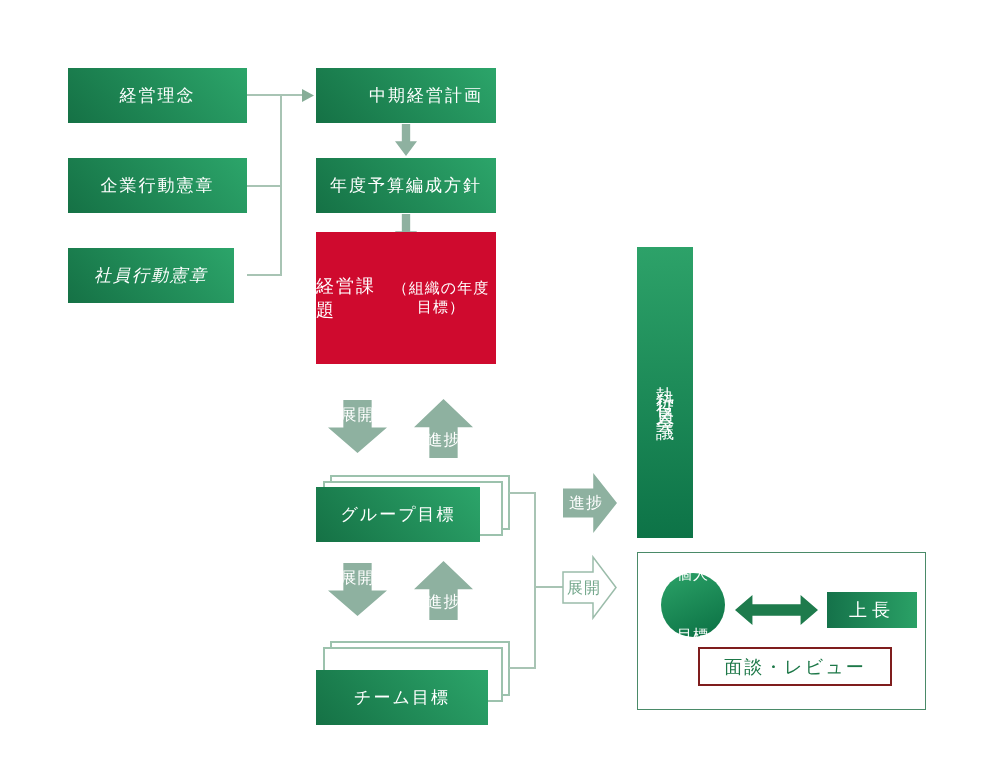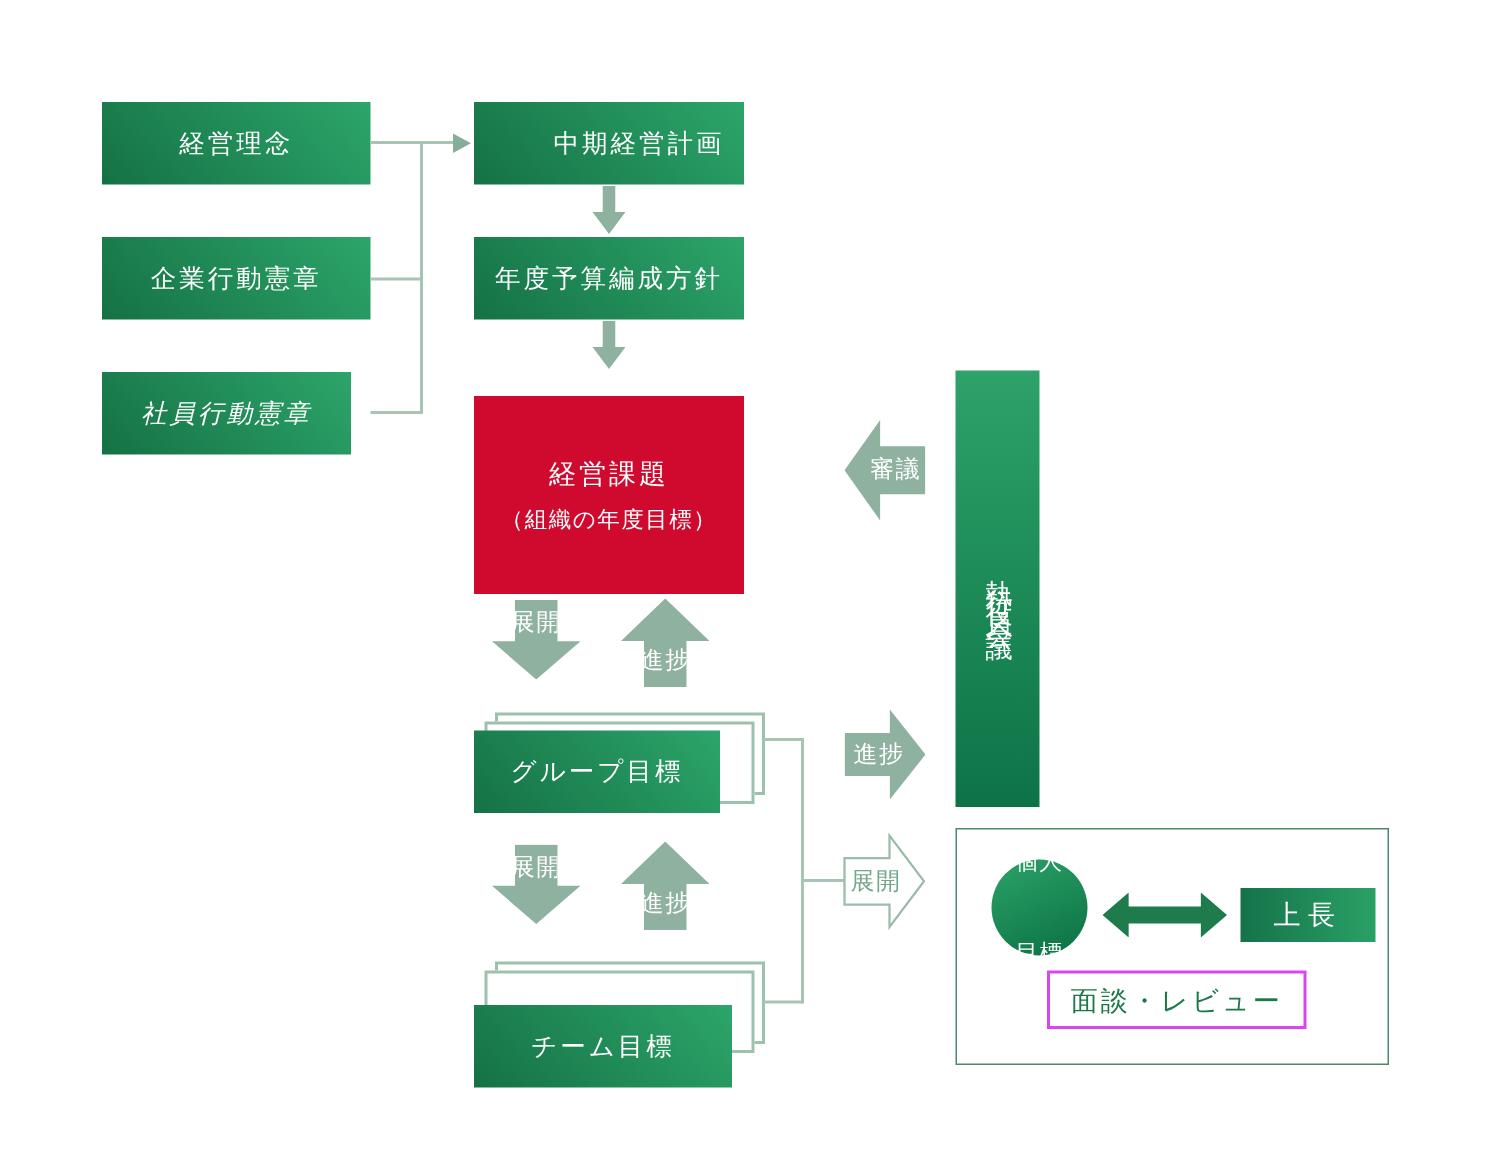--- a/index.html
+++ b/index.html
@@ -10,22 +10,22 @@
   .gbox{position:absolute;display:flex;align-items:center;justify-content:center;
         background:linear-gradient(48deg,#157145 0%,#2ca56a 100%);
         color:#fff;font-size:17px;letter-spacing:2px;box-sizing:border-box;}
   #b-philosophy{left:68px;top:68px;width:179px;height:55px;}
   #b-corporate{left:68px;top:158px;width:179px;height:55px;}
   #b-employee{left:68px;top:248px;width:166px;height:55px;font-style:italic;}
   #b-midterm{left:316px;top:68px;width:180px;height:55px;padding-left:40px;}
   #b-budget{left:316px;top:158px;width:180px;height:55px;}
 
   
-  #b-issue{position:absolute;left:316px;top:264px;width:180px;height:132px;background:#cf0a2e;
-           color:#fff;display:flex;flex-direction:column;align-items:center;justify-content:center;
+  #b-issue{position:absolute;left:316px;top:232px;width:180px;height:132px;background:#cf0a2e;
+           color:#fff;display:flex;flex-direction:row;align-items:center;justify-content:center;
            gap:9px;letter-spacing:2px;}
   .issue-title{font-size:18px;}
   .issue-sub{font-size:15px;letter-spacing:1px;text-align:center;}
 
   
   .line{position:absolute;background:#a8c4b4;}
   #l-h1{left:247px;top:94px;width:57px;height:2px;}
   #l-v1{left:280px;top:94px;width:2px;height:182px;}
   #l-h2{left:247px;top:185px;width:34px;height:2px;}
   #l-h3{left:247px;top:274px;width:34px;height:2px;}
@@ -84,22 +84,22 @@
   #panel{position:absolute;left:637px;top:552px;width:289px;height:158px;background:#fff;
          border:1px solid #4a8a68;box-sizing:border-box;}
   #circle{position:absolute;left:661px;top:573px;width:64px;height:64px;border-radius:50%;
           background:linear-gradient(155deg,#2aa066 5%,#0c7245 95%);color:#fff;font-size:15px;
           line-height:1.3;letter-spacing:1px;display:flex;flex-direction:column;
           align-items:center;justify-content:center;gap:42px;}
   #dblarrow{position:absolute;left:735px;top:595px;width:83px;height:30px;background:#1e7b4c;
             clip-path:polygon(0 50%,21% 0,21% 31%,79% 31%,79% 0,100% 50%,79% 100%,79% 69%,21% 69%,21% 100%);}
   #b-super{left:827px;top:592px;width:90px;height:36px;font-size:18px;letter-spacing:5px;
            background:linear-gradient(90deg,#15724a 0%,#2aa166 100%);}
-  #review{position:absolute;left:698px;top:647px;width:173px;height:39px;background:#fff;
-          border:2px solid #d946ef;color:#1d7848;font-size:18px;letter-spacing:2px;
+  #review{position:absolute;left:698px;top:647px;width:194px;height:39px;background:#fff;
+          border:2px solid #7f1d1d;color:#1d7848;font-size:18px;letter-spacing:2px;
           display:flex;align-items:center;justify-content:center;box-sizing:border-box;}
 </style>
 </head>
 <body>
 
 <div id="canvas">
 
   <div class="gbox" id="b-philosophy">
     <span>経営理念</span>
   </div>
@@ -123,23 +123,20 @@
   <div class="gbox" id="b-budget">
     <span>年度予算編成方針</span>
   </div>
   <div class="varrow" id="va2"></div>
 
   <div id="b-issue">
     <span class="issue-title">経営課題</span>
     <span class="issue-sub">（組織の年度目標）</span>
   </div>
 
-  <div class="block left-a" id="deliberate">
-    <span>審議</span>
-  </div>
 
   <div class="block down" id="deploy1">
     <span>展開</span>
   </div>
   <div class="block up" id="prog1">
     <span>進捗</span>
   </div>
 
   <div class="ghost" id="g-ghost2"></div>
   <div class="ghost" id="g-ghost1"></div>

